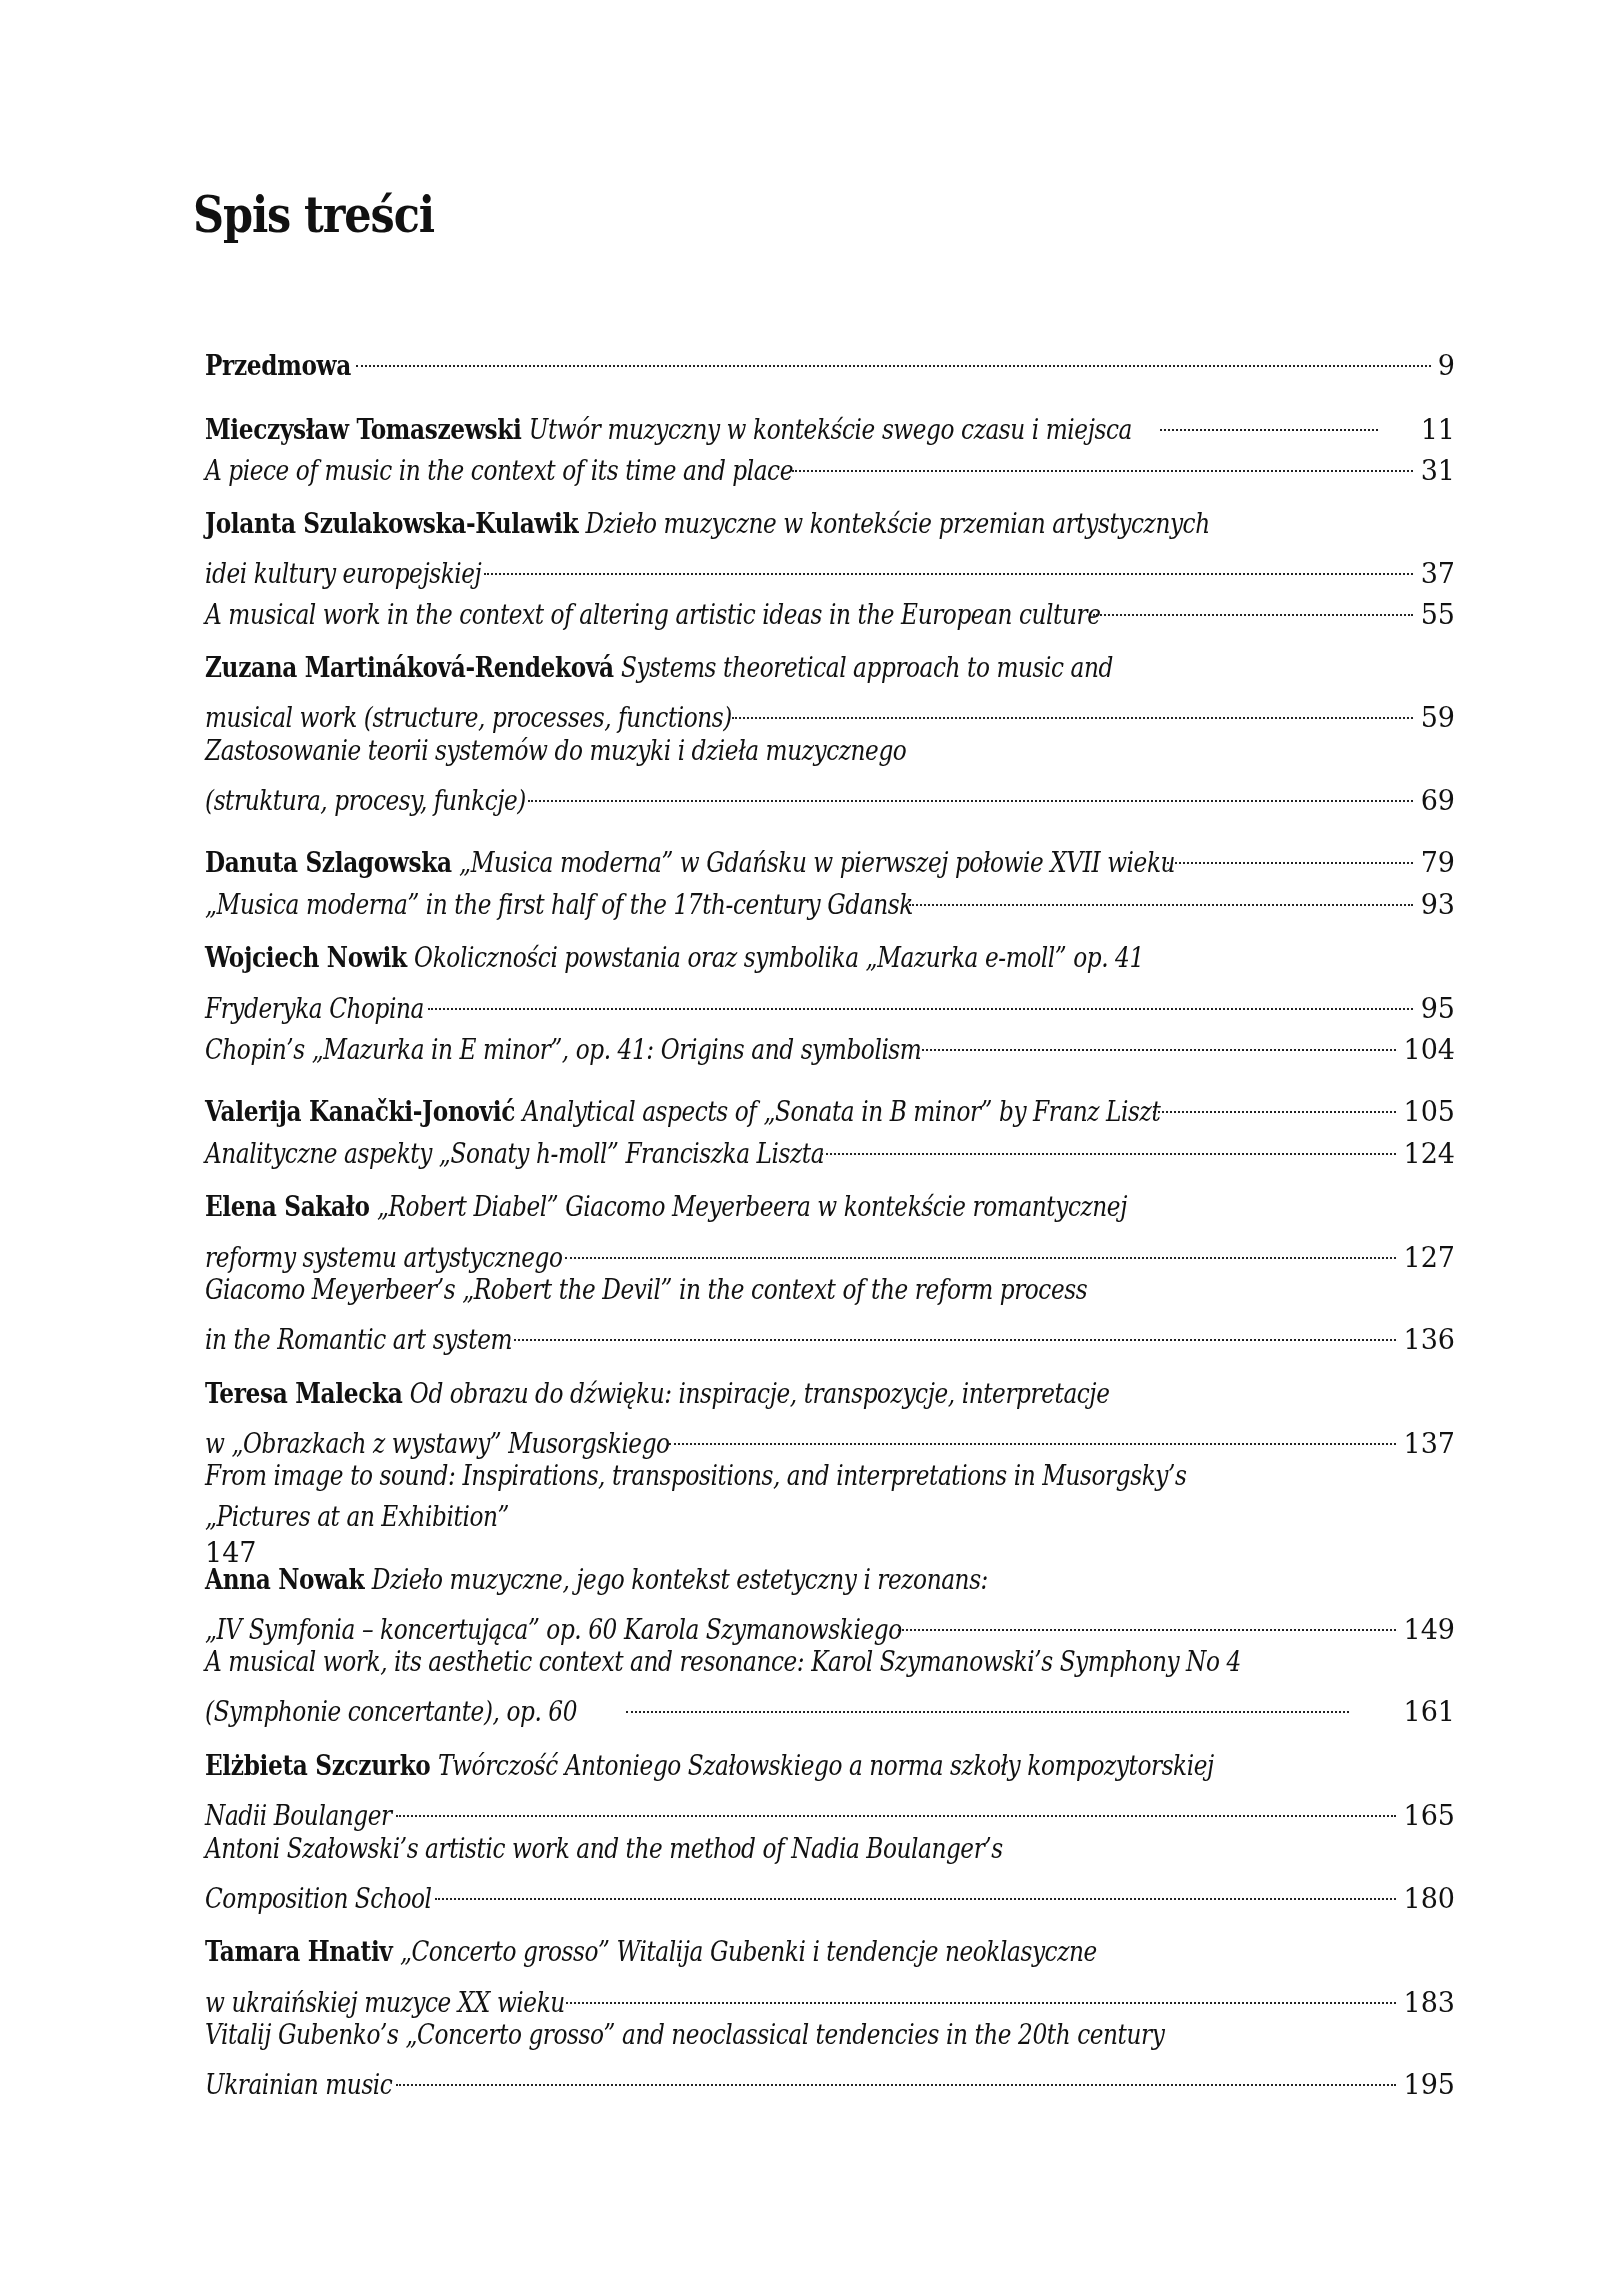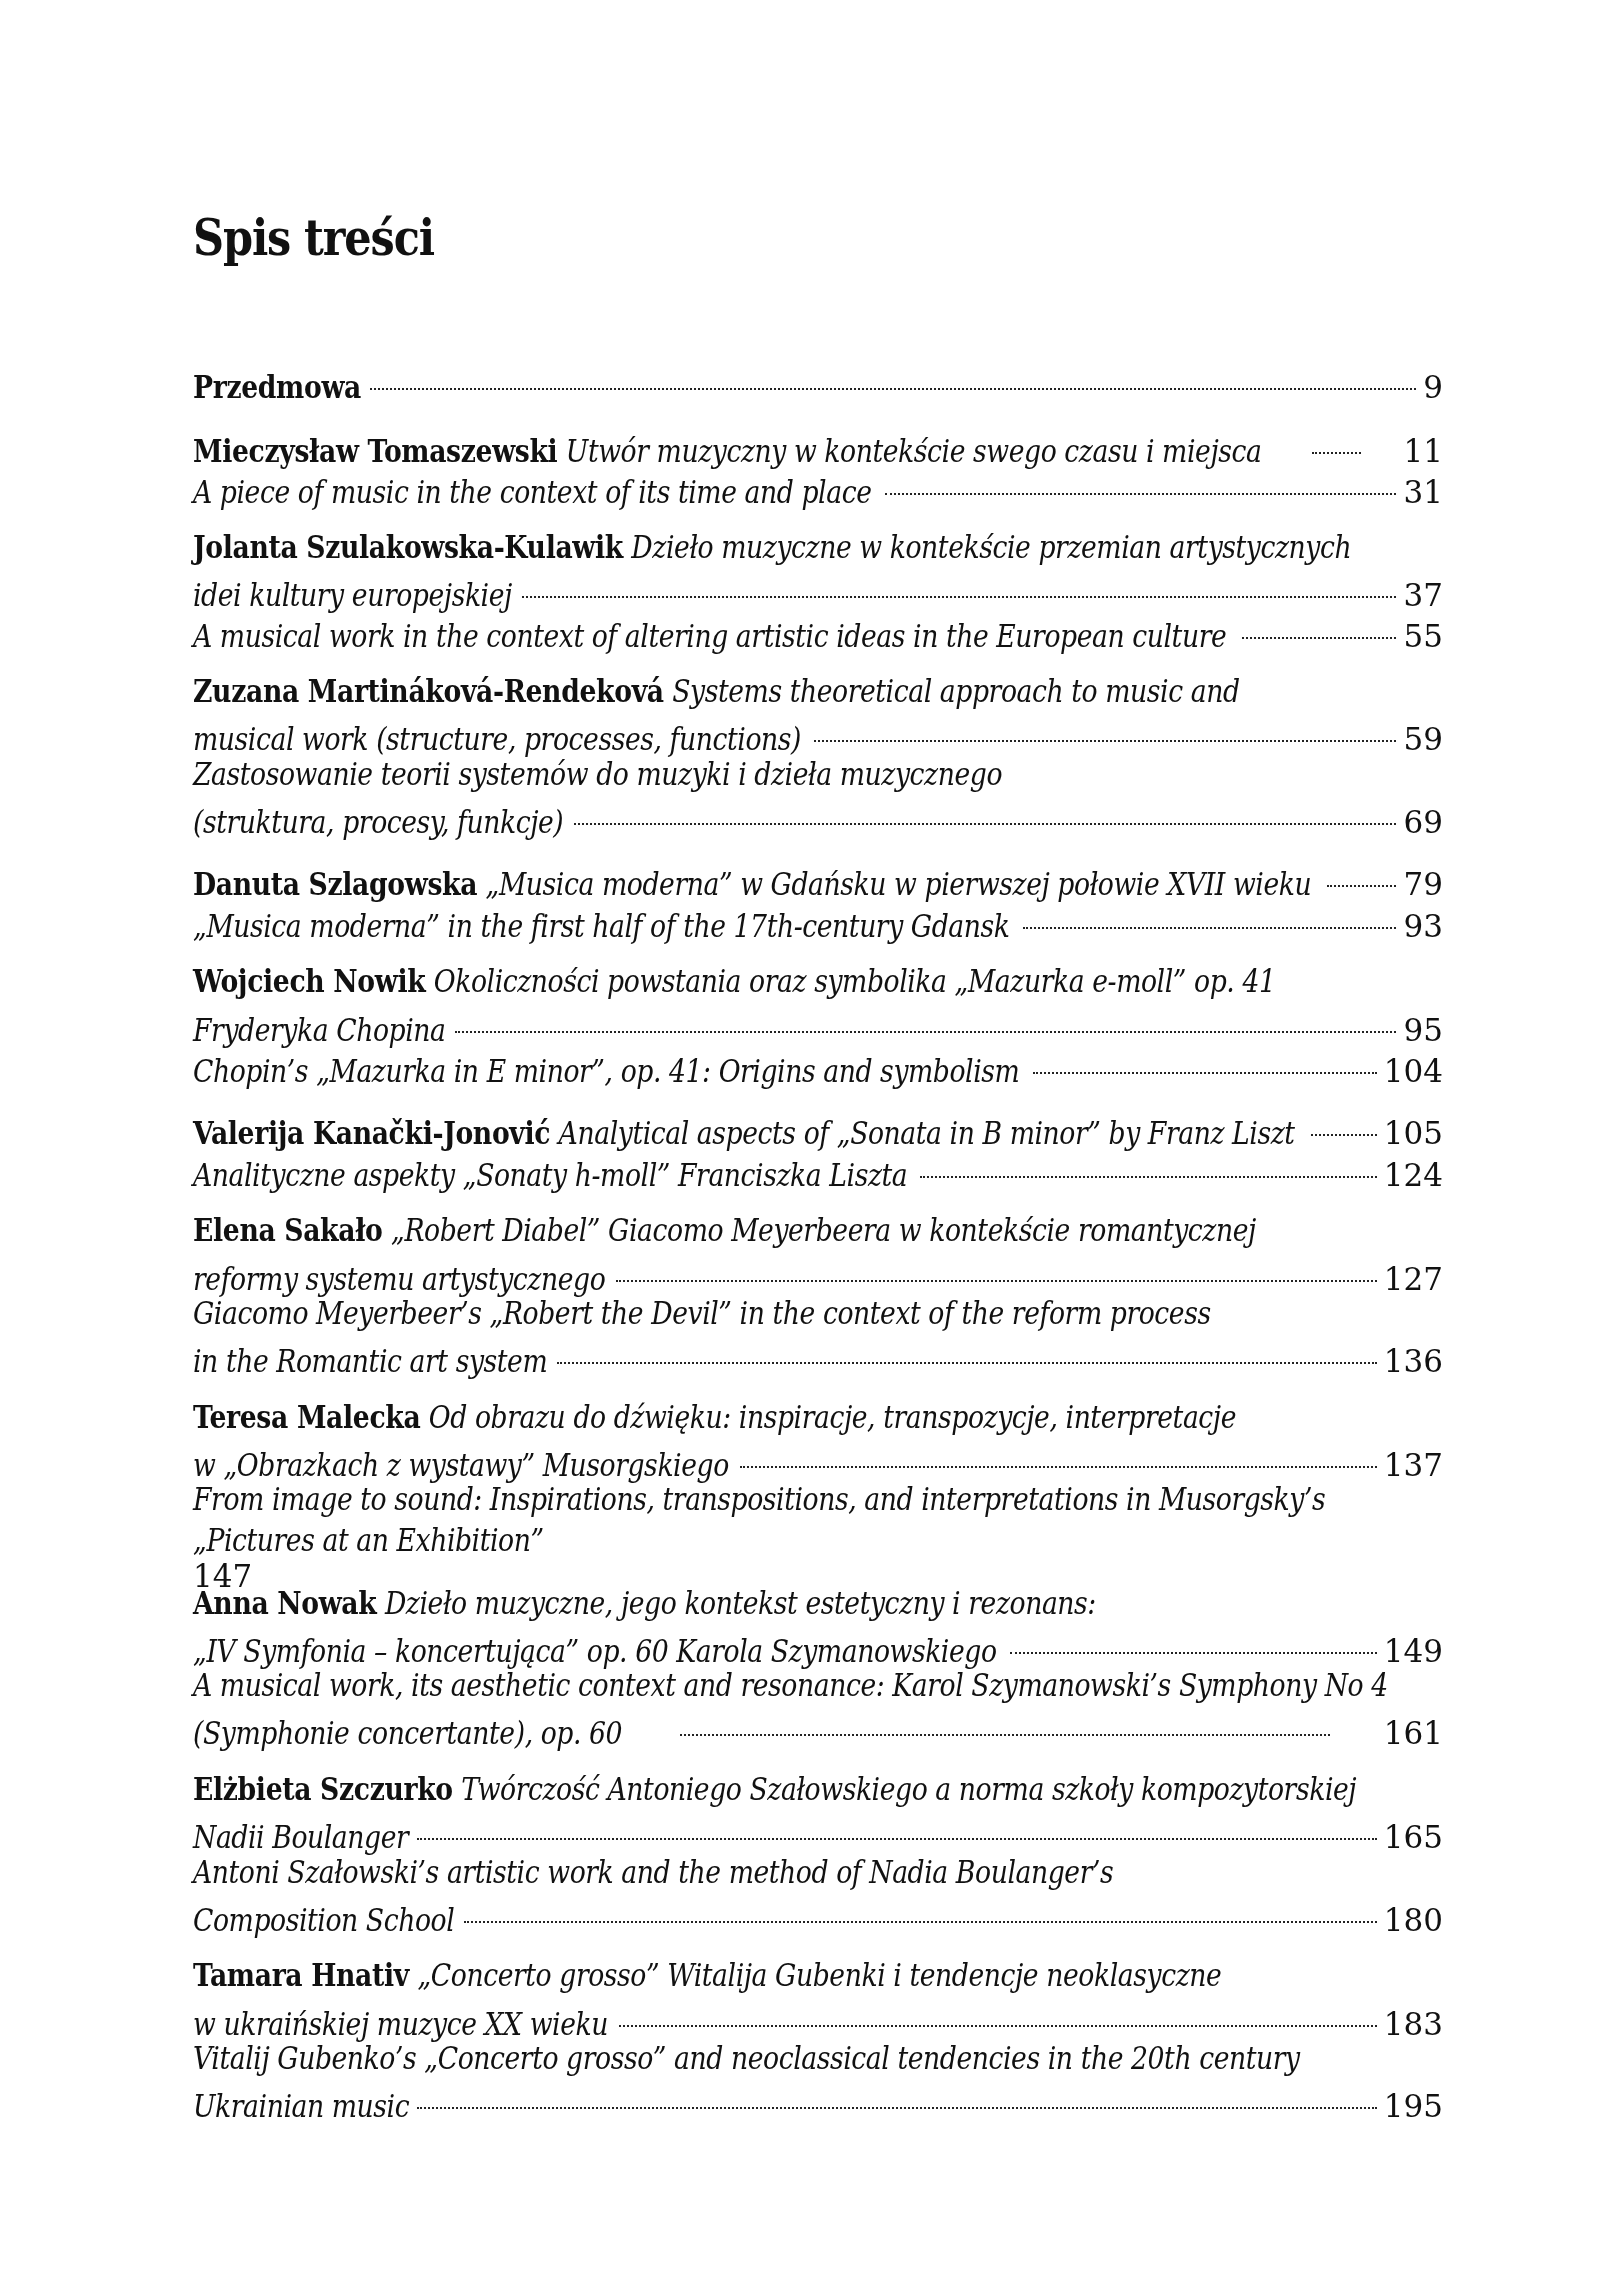--- a/index.html
+++ b/index.html
@@ -1,23 +1,23 @@
 <!DOCTYPE html>
 <html style="font-size:14.3px"><head>
 <meta charset="utf-8">
 <style>
   html, body { margin: 0; padding: 0; background: #ffffff; }
   body { width: 1622px; height: 2293px; position: relative; overflow: hidden; color: #111111;
          font-family: "DejaVu Serif", "Liberation Serif", serif; }
-  #page { position: absolute; left: 0; top: 0; width: 1622px; height: 1995px; margin-top: 23px; }
+  #page { position: absolute; left: 0; top: 0; width: 1622px; height: 1995px; }
   .title { position: absolute; left: 193px; top: 190px; font-size: 50px; font-weight: bold;
            letter-spacing: -1.3px; margin: 0; line-height: 1; transform: scaleX(0.86); transform-origin: left top; }
   .toc { position: absolute; left: 193px; top: 0; width: 1250px; }
-  .line { position: absolute; left: 0; width: 1250px; height: 36px; display: flex; align-items: baseline;
-          font-size: 31px; line-height: 36px; white-space: nowrap; }
+  .line { position: absolute; left: 12px; width: 1250px; height: 36px; display: flex; align-items: baseline;
+          font-size: 27px; line-height: 36px; white-space: nowrap; }
   .line .author { font-weight: bold; font-style: normal; letter-spacing: -0.4px; }
   .line .it { font-style: italic; letter-spacing: -0.5px; }
   .line .dots { flex: 1 1 auto; overflow: hidden; margin: 0 7.2px 0 7.2px; height: 36px; position: relative; }
   .line .dots::before { content: ""; position: absolute; left: 0; right: 0; bottom: 8px;
        border-bottom: 2.7px dotted #222; }
   .line .pg { font-style: normal; flex: 0 0 auto; text-align: right; }
   .narrow { display: inline-block; transform: scaleX(0.86); transform-origin: left center; }
 </style>
 </head>
 <body>

